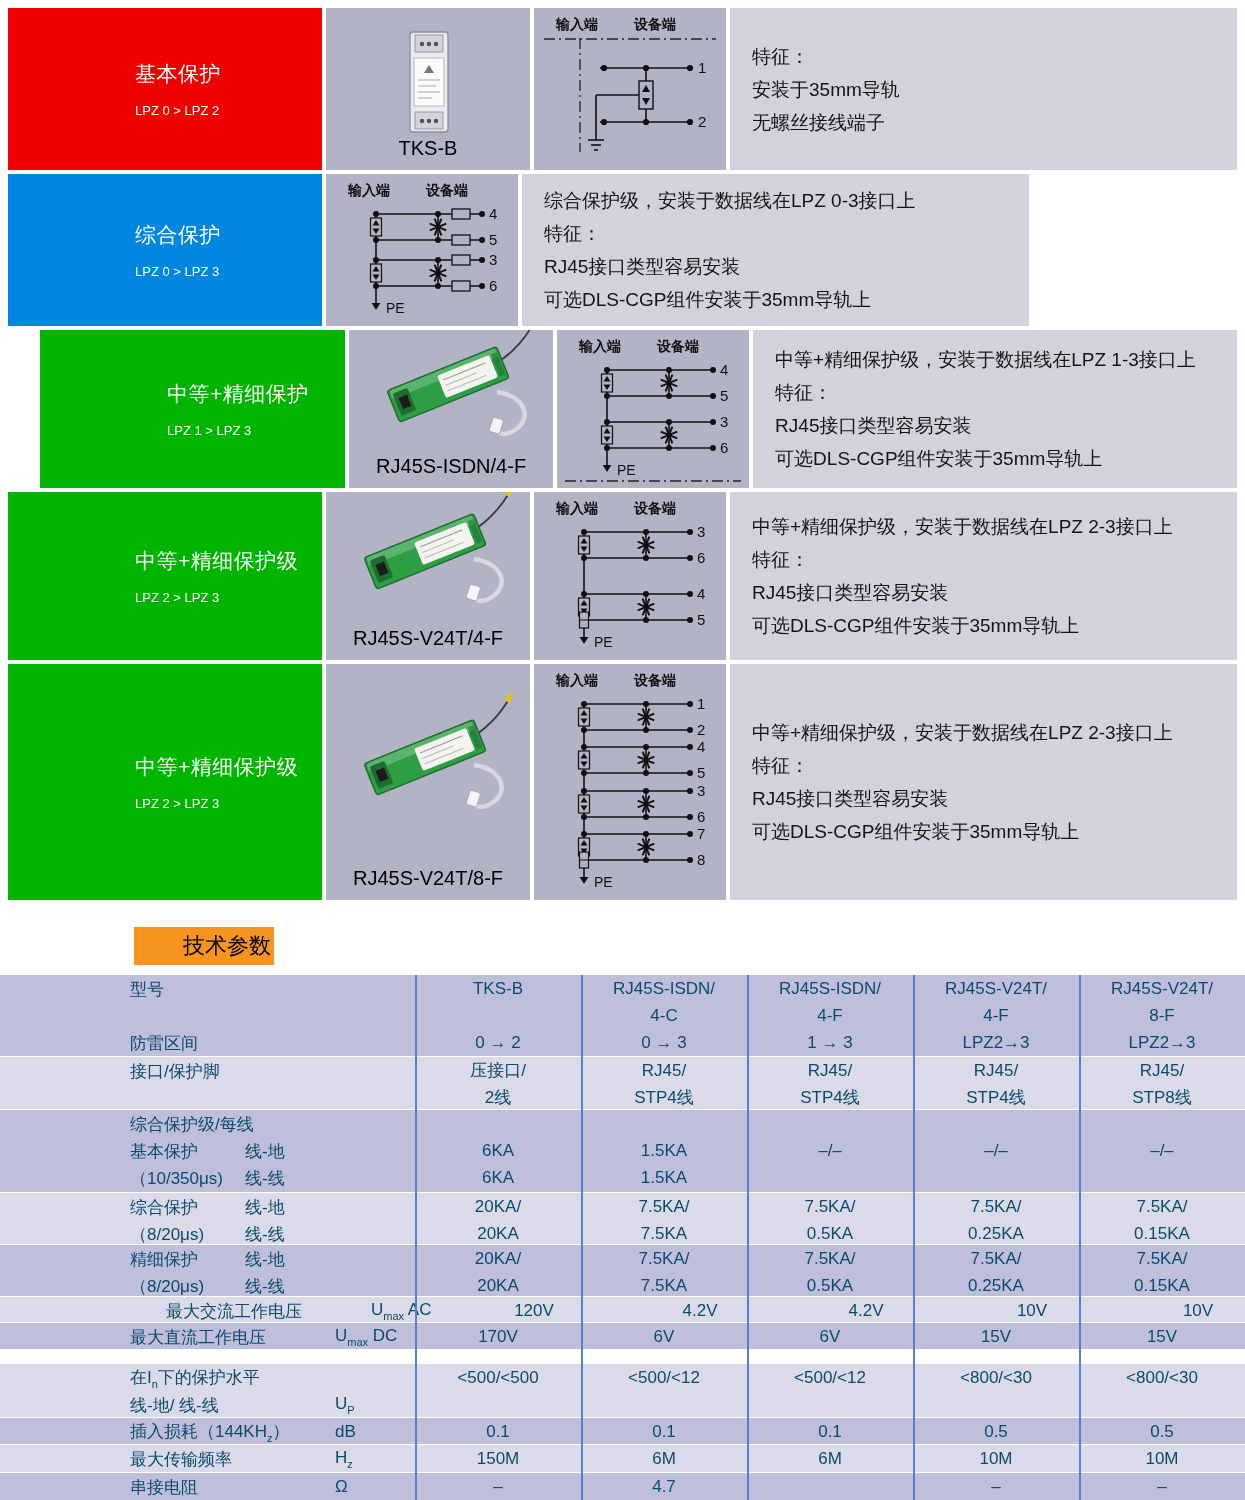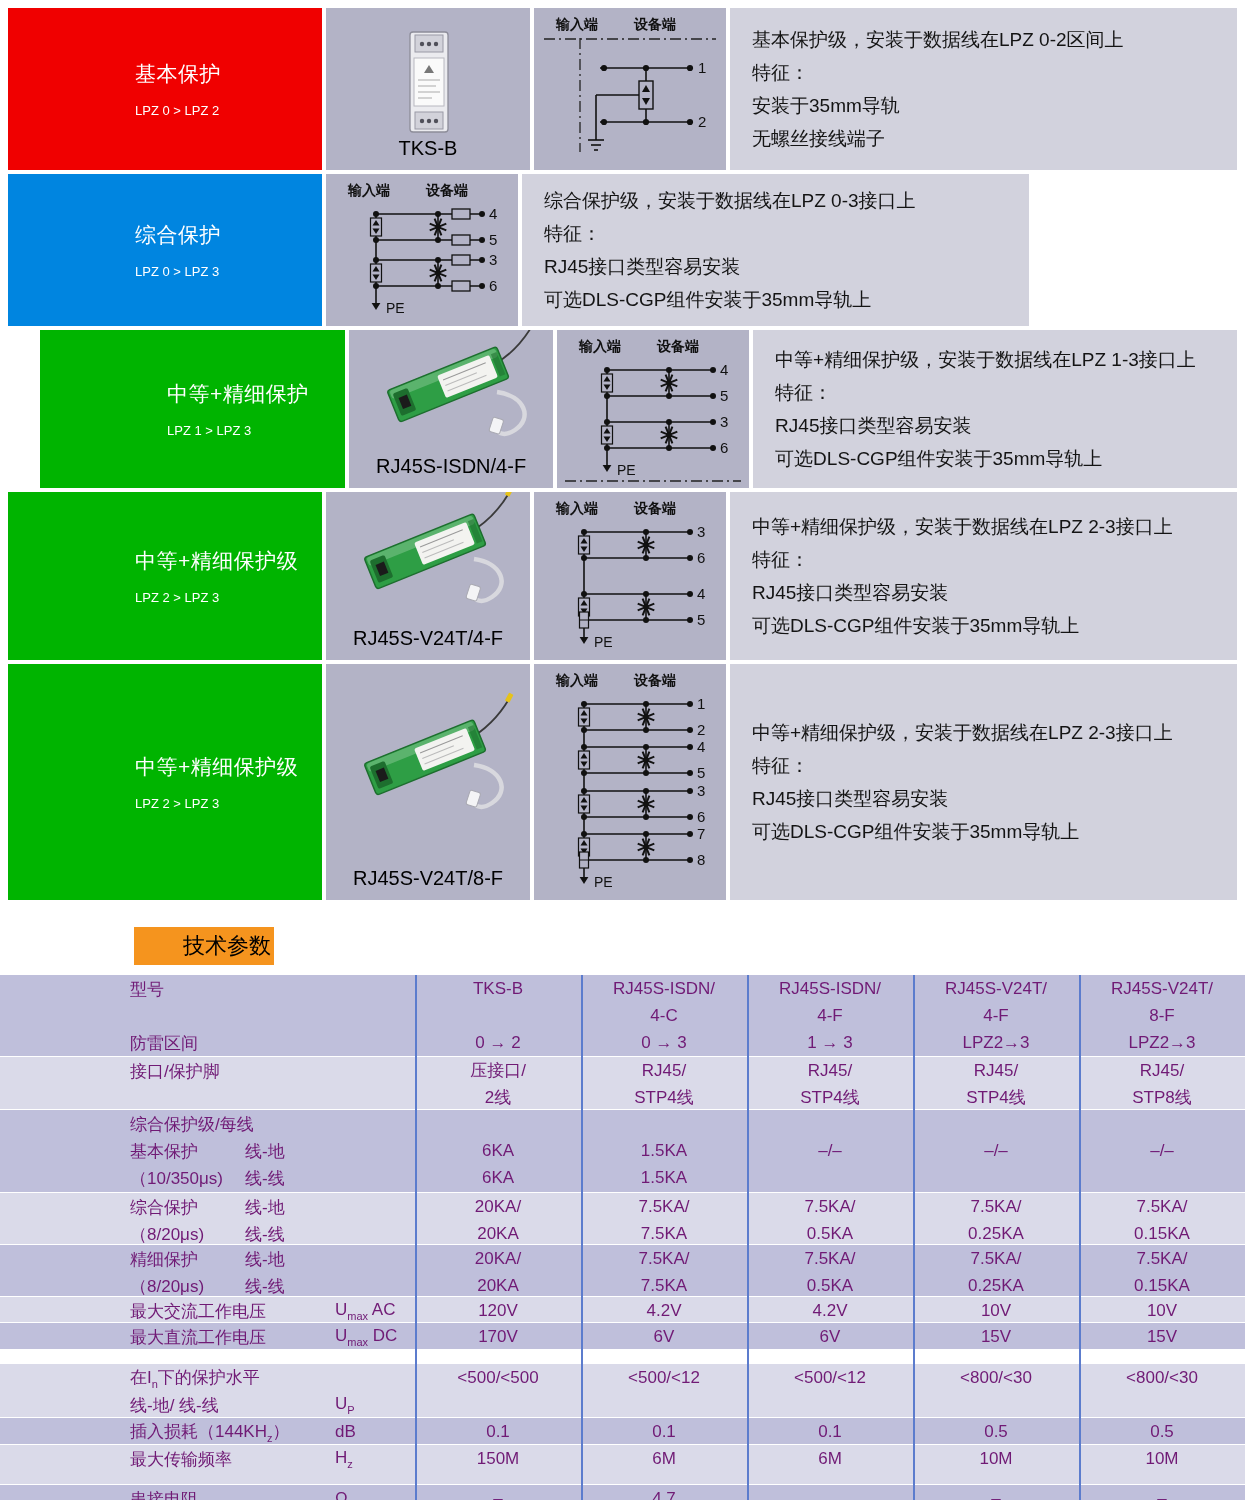--- a/index.html
+++ b/index.html
@@ -26,21 +26,21 @@
   .badge { margin:27px 0 0 134px; width:140px; height:38px; background:#f5941e;
            display:flex; align-items:center; justify-content:center; }
   .badge span { color:#000000; font-size:22px;margin-left:46px; }
 
   
   .tech { margin-top:10px; width:1245px; position:relative; }
   .band { width:100%; border-bottom:1px solid #fff; }
   .band.m { background:#bfbfdb; }
   .band.l { background:#dadae9; }
   .tline { display:grid; grid-template-columns:415px repeat(5,166px);
-           height:27px; align-items:center; font-size:17px; color:#701a75; }
+           height:27px; align-items:center; font-size:17px; color:#0c4a6e; }
   .tlab { position:relative; height:27px; }
   .lm { position:absolute; left:130px; top:50%; transform:translateY(-50%); white-space:nowrap; }
   .ls { position:absolute; left:245px; top:50%; transform:translateY(-50%); white-space:nowrap; }
   .lx { position:absolute; left:335px; top:50%; transform:translateY(-50%); white-space:nowrap; }
   .tv { text-align:center; white-space:nowrap; }
   sub { font-size:11px; }
   .vsep { position:absolute; top:0; bottom:10px; width:2px; background:#5c7ccd; }
   .strip { height:10px; background:#dadae9; }
 </style>
 </head>
@@ -94,21 +94,20 @@
               <polygon points="112,97 108,90 116,90" fill="#111"></polygon>
               <line x1="62" y1="87" x2="105" y2="87" stroke="#111" stroke-width="1.6"></line>
               <line x1="62" y1="87" x2="62" y2="132" stroke="#111" stroke-width="1.6"></line>
               <line x1="54" y1="132" x2="70" y2="132" stroke="#111" stroke-width="1.6"></line>
               <line x1="57" y1="137" x2="67" y2="137" stroke="#111" stroke-width="1.6"></line>
               <line x1="60" y1="142" x2="64" y2="142" stroke="#111" stroke-width="1.6"></line>
               <line x1="46" y1="30" x2="46" y2="144" stroke="#222" stroke-width="1.3" stroke-dasharray="11 4 2 4"></line>
             </svg></div>
         </div>
         <div class="desc">
-          <div>基本保护级，安装于数据线在LPZ 0-2区间上</div>
           <div>特征：</div>
           <div>安装于35mm导轨</div>
           <div>无螺丝接线端子</div>
         </div>
       </div>
       <div class="prow" style="height: 152px;">
         <div class="zone" style="background: rgb(0, 133, 224);">
           <div class="t1">综合保护</div>
           <div class="t2">LPZ 0 &gt; LPZ 3</div>
         </div>
@@ -582,21 +581,21 @@
             <span class="lm">（8/20μs)</span>
             <span class="ls">线-线</span>
           </div>
           <div class="tv">20KA</div>
           <div class="tv">7.5KA</div>
           <div class="tv">0.5KA</div>
           <div class="tv">0.25KA</div>
           <div class="tv">0.15KA</div>
         </div>
       </div>
-      <div class="band l" style="height: 26px;">
+      <div class="band l" style="height: 26px; padding-left: 36px;">
         <div class="tline">
           <div class="tlab">
             <span class="lm">最大交流工作电压</span>
             <span class="lx">U<sub>max</sub> AC</span>
           </div>
           <div class="tv">120V</div>
           <div class="tv">4.2V</div>
           <div class="tv">4.2V</div>
           <div class="tv">10V</div>
           <div class="tv">10V</div>
@@ -644,21 +643,21 @@
             <span class="lm">插入损耗（144KH<sub>z</sub>）</span>
             <span class="lx">dB</span>
           </div>
           <div class="tv">0.1</div>
           <div class="tv">0.1</div>
           <div class="tv">0.1</div>
           <div class="tv">0.5</div>
           <div class="tv">0.5</div>
         </div>
       </div>
-      <div class="band l" style="height: 40px;">
+      <div class="band l" style="height: 28px;">
         <div class="tline">
           <div class="tlab">
             <span class="lm">最大传输频率</span>
             <span class="lx">H<sub>z</sub></span>
           </div>
           <div class="tv">150M</div>
           <div class="tv">6M</div>
           <div class="tv">6M</div>
           <div class="tv">10M</div>
           <div class="tv">10M</div>

